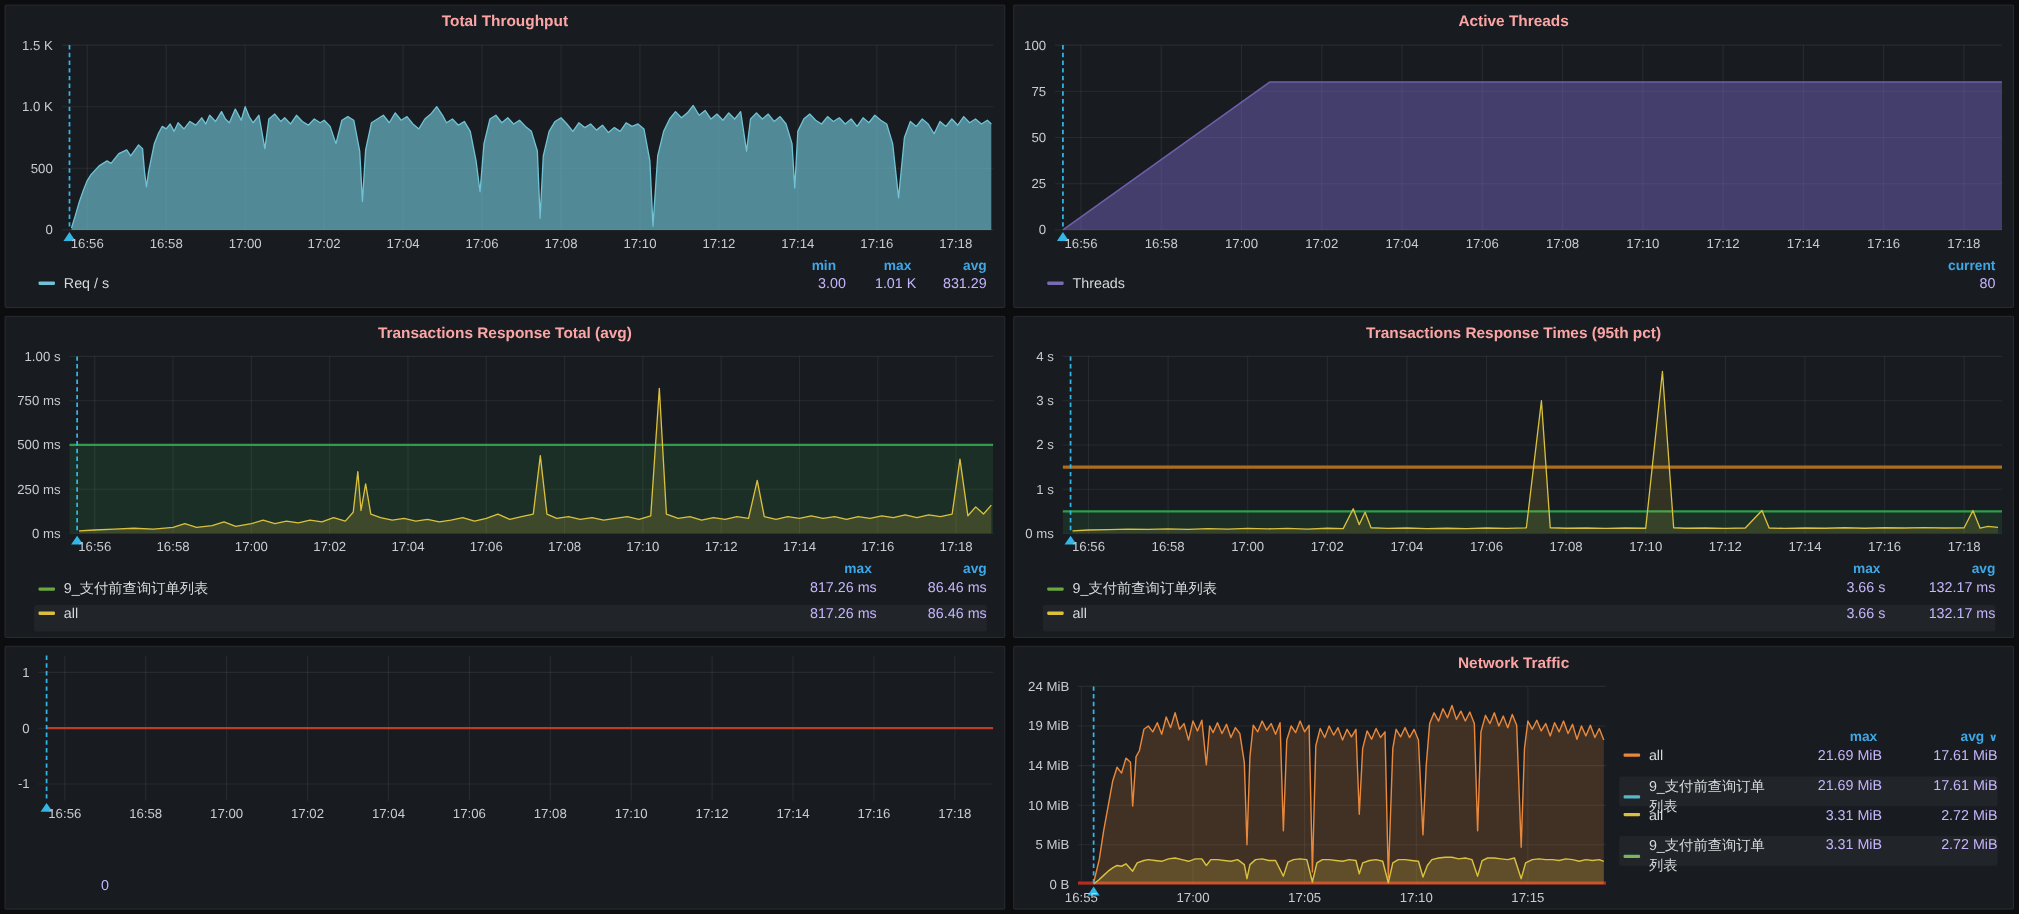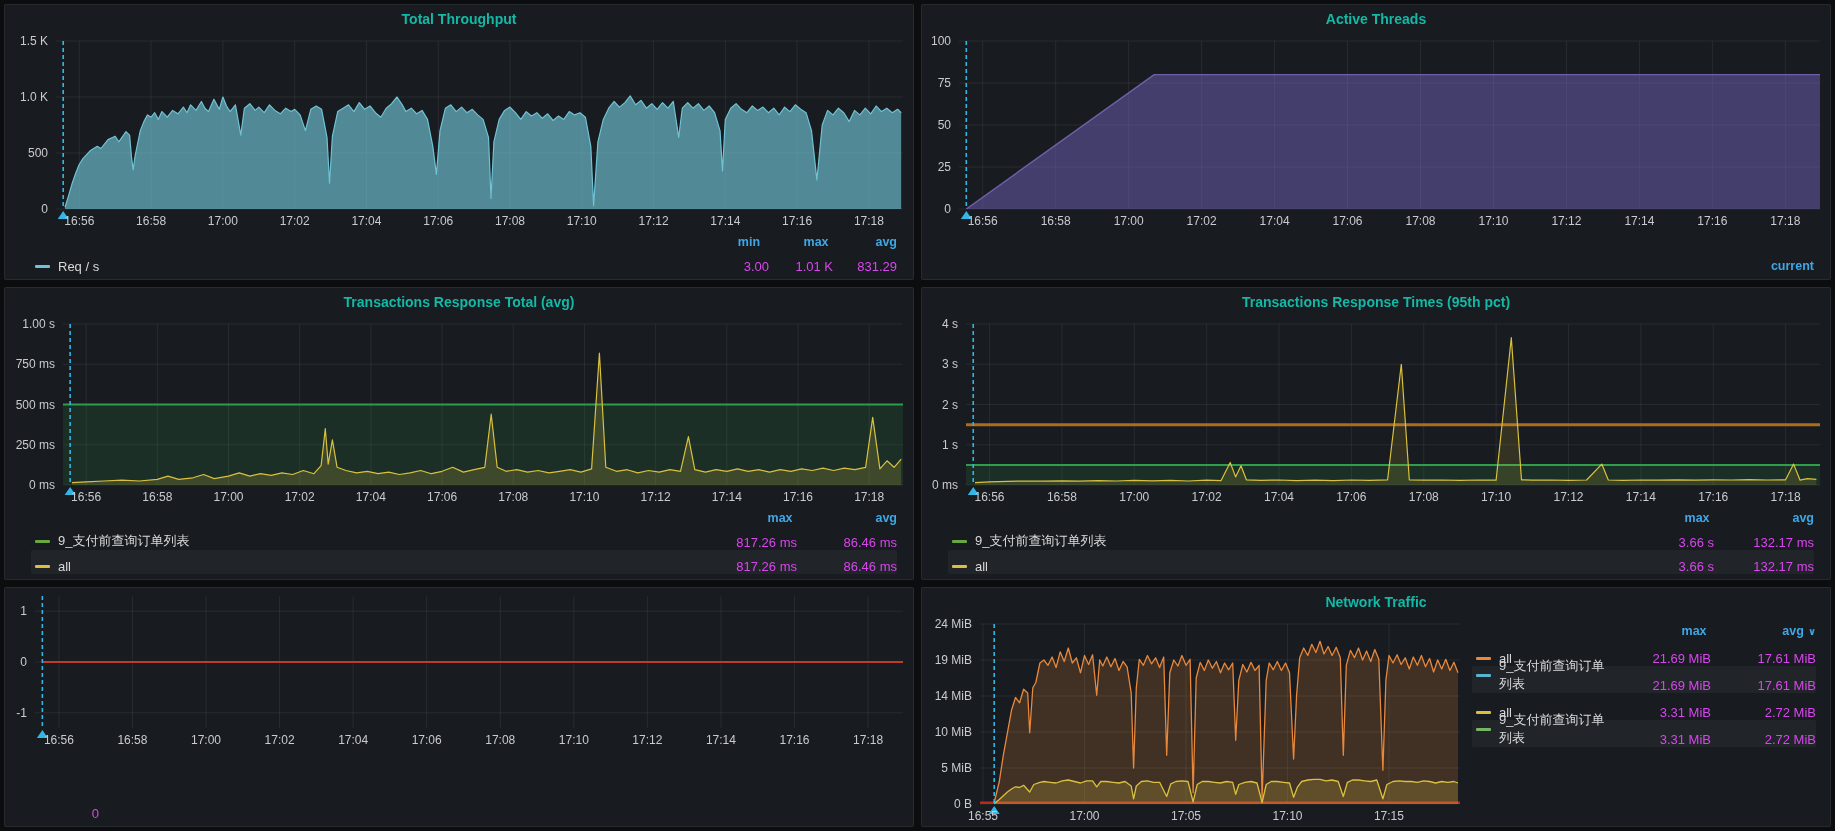--- a/index.html
+++ b/index.html
@@ -2,32 +2,32 @@
 <html><head>
 <meta charset="utf-8">
 <style>
   * { box-sizing: border-box; margin: 0; padding: 0; }
   html, body { width: 1835px; height: 831px; background: #0c0d0f; overflow: hidden;
     font-family: "Liberation Sans", "DejaVu Sans", sans-serif; }
   .grid { display: grid; grid-template-columns: 1fr 1fr; grid-template-rows: 276px 293px 240px;
     gap: 7px; padding: 4px; width: 1835px; height: 831px; }
   .panel { background: #181b1f; border: 1px solid rgba(204,204,220,0.09); border-radius: 2px;
     display: flex; flex-direction: column; overflow: hidden; }
-  .panel-title { height: 28px; line-height: 28px; text-align: center; color: #14b8a6;
+  .panel-title { height: 28px; line-height: 28px; text-align: center; color: #fca5a5;
     font-size: 14px; font-weight: 700; flex: 0 0 auto; cursor: pointer; }
   .chart { flex: 1 1 auto; min-height: 0; min-width: 0; }
   .legend-bottom { flex: 0 0 auto; padding: 0 16px 5px 26px; }
-  .stat-headers { text-align: right; height: 19px; line-height: 19px; }
+  .stat-headers { text-align: right; height: 19px; line-height: 19px; margin-top: 40px; }
   .stat-h { display: inline-block; text-align: right; color: #3ea7e6; font-size: 12.5px; font-weight: 700; cursor: pointer; }
-  .legend-row { display: flex; align-items: flex-end; height: 24px; font-size: 13px; color: #d8d9da;
+  .legend-row { display: flex; align-items: flex-start; height: 24px; font-size: 13px; color: #d8d9da;
     border-radius: 2px; padding-left: 4px; }
   .legend-row.hl { background: rgba(255,255,255,0.045); }
   .series-key { flex: 1 1 auto; display: flex; align-items: center; gap: 8px; min-width: 0; cursor: pointer; }
   .dash { display: inline-block; width: 15px; height: 3px; border-radius: 1px; flex: 0 0 auto; }
-  .stat-v { display: inline-block; text-align: right; font-size: 13px; color: #d946ef; flex: 0 0 auto; }
+  .stat-v { display: inline-block; text-align: right; font-size: 13px; color: #c4b5fd; flex: 0 0 auto; }
   .w64 { width: 64px; } .w100 { width: 100px; } .w105 { width: 105px; }
   .p6-body { display: flex; flex: 1 1 auto; min-height: 0; }
   .p6-chart { flex: 1 1 auto; min-width: 0; }
   .legend-side { flex: 0 0 360px; padding: 4px 14px 0 2px; }
   .legend-side .legend-row { height: 27px; }
   .caret { color: #3ea7e6; font-size: 10px; font-weight: 700; margin-left: 4px; }
   svg text { font-family: "Liberation Sans", "DejaVu Sans", sans-serif; }
 </style>
 </head>
 <body>
@@ -144,20 +144,27 @@
           <text x="498.510593220339" y="192" text-anchor="middle" font-size="12" fill="#c9cbd1">17:08</text>
           <text x="571.4766949152544" y="192" text-anchor="middle" font-size="12" fill="#c9cbd1">17:10</text>
           <text x="644.4427966101695" y="192" text-anchor="middle" font-size="12" fill="#c9cbd1">17:12</text>
           <text x="717.4088983050848" y="192" text-anchor="middle" font-size="12" fill="#c9cbd1">17:14</text>
           <text x="790.375" y="192" text-anchor="middle" font-size="12" fill="#c9cbd1">17:16</text>
           <text x="863.3411016949152" y="192" text-anchor="middle" font-size="12" fill="#c9cbd1">17:18</text>
         </svg></div>
     <div class="legend-bottom">
       <div class="stat-headers">
         <span class="stat-h w64">current</span>
+      </div>
+      <div class="legend-row">
+        <span class="series-key">
+          <i class="dash" style="background: rgb(122, 108, 178);"></i>
+          <span>Threads</span>
+        </span>
+        <span class="stat-v w64">80</span>
       </div>
     </div>
   </div>
 
   <div class="panel">
     <div class="panel-title">Transactions Response Total (avg)</div>
     <div class="chart"><svg width="908" height="191">
           <defs>
             <clipPath id="clip2">
               <rect x="58" y="8" width="840" height="161"></rect>

